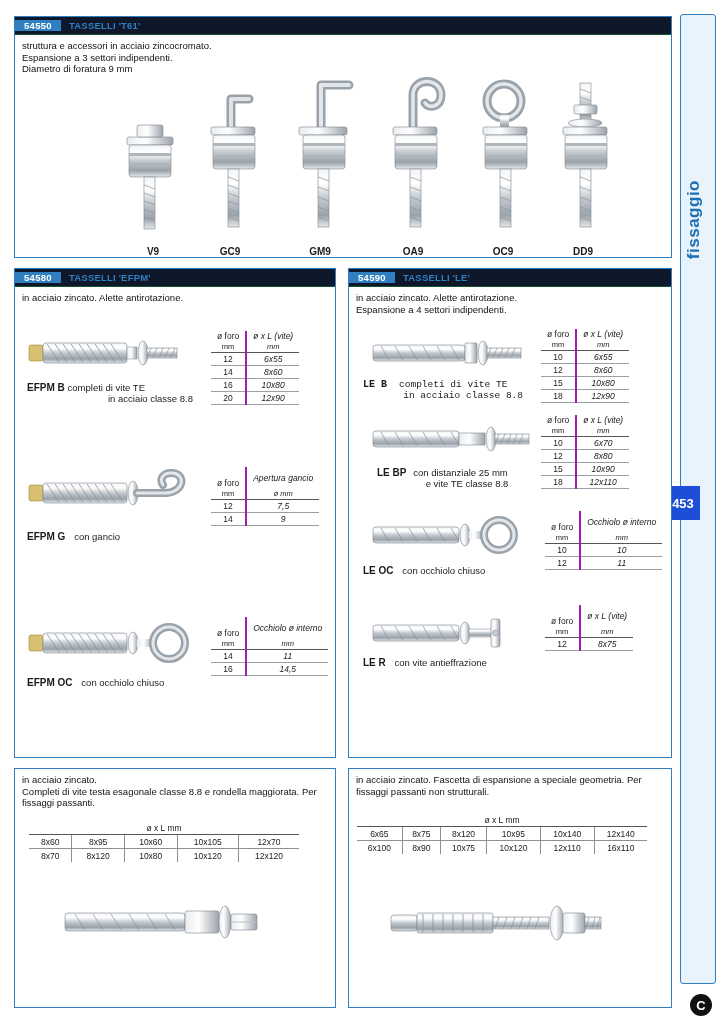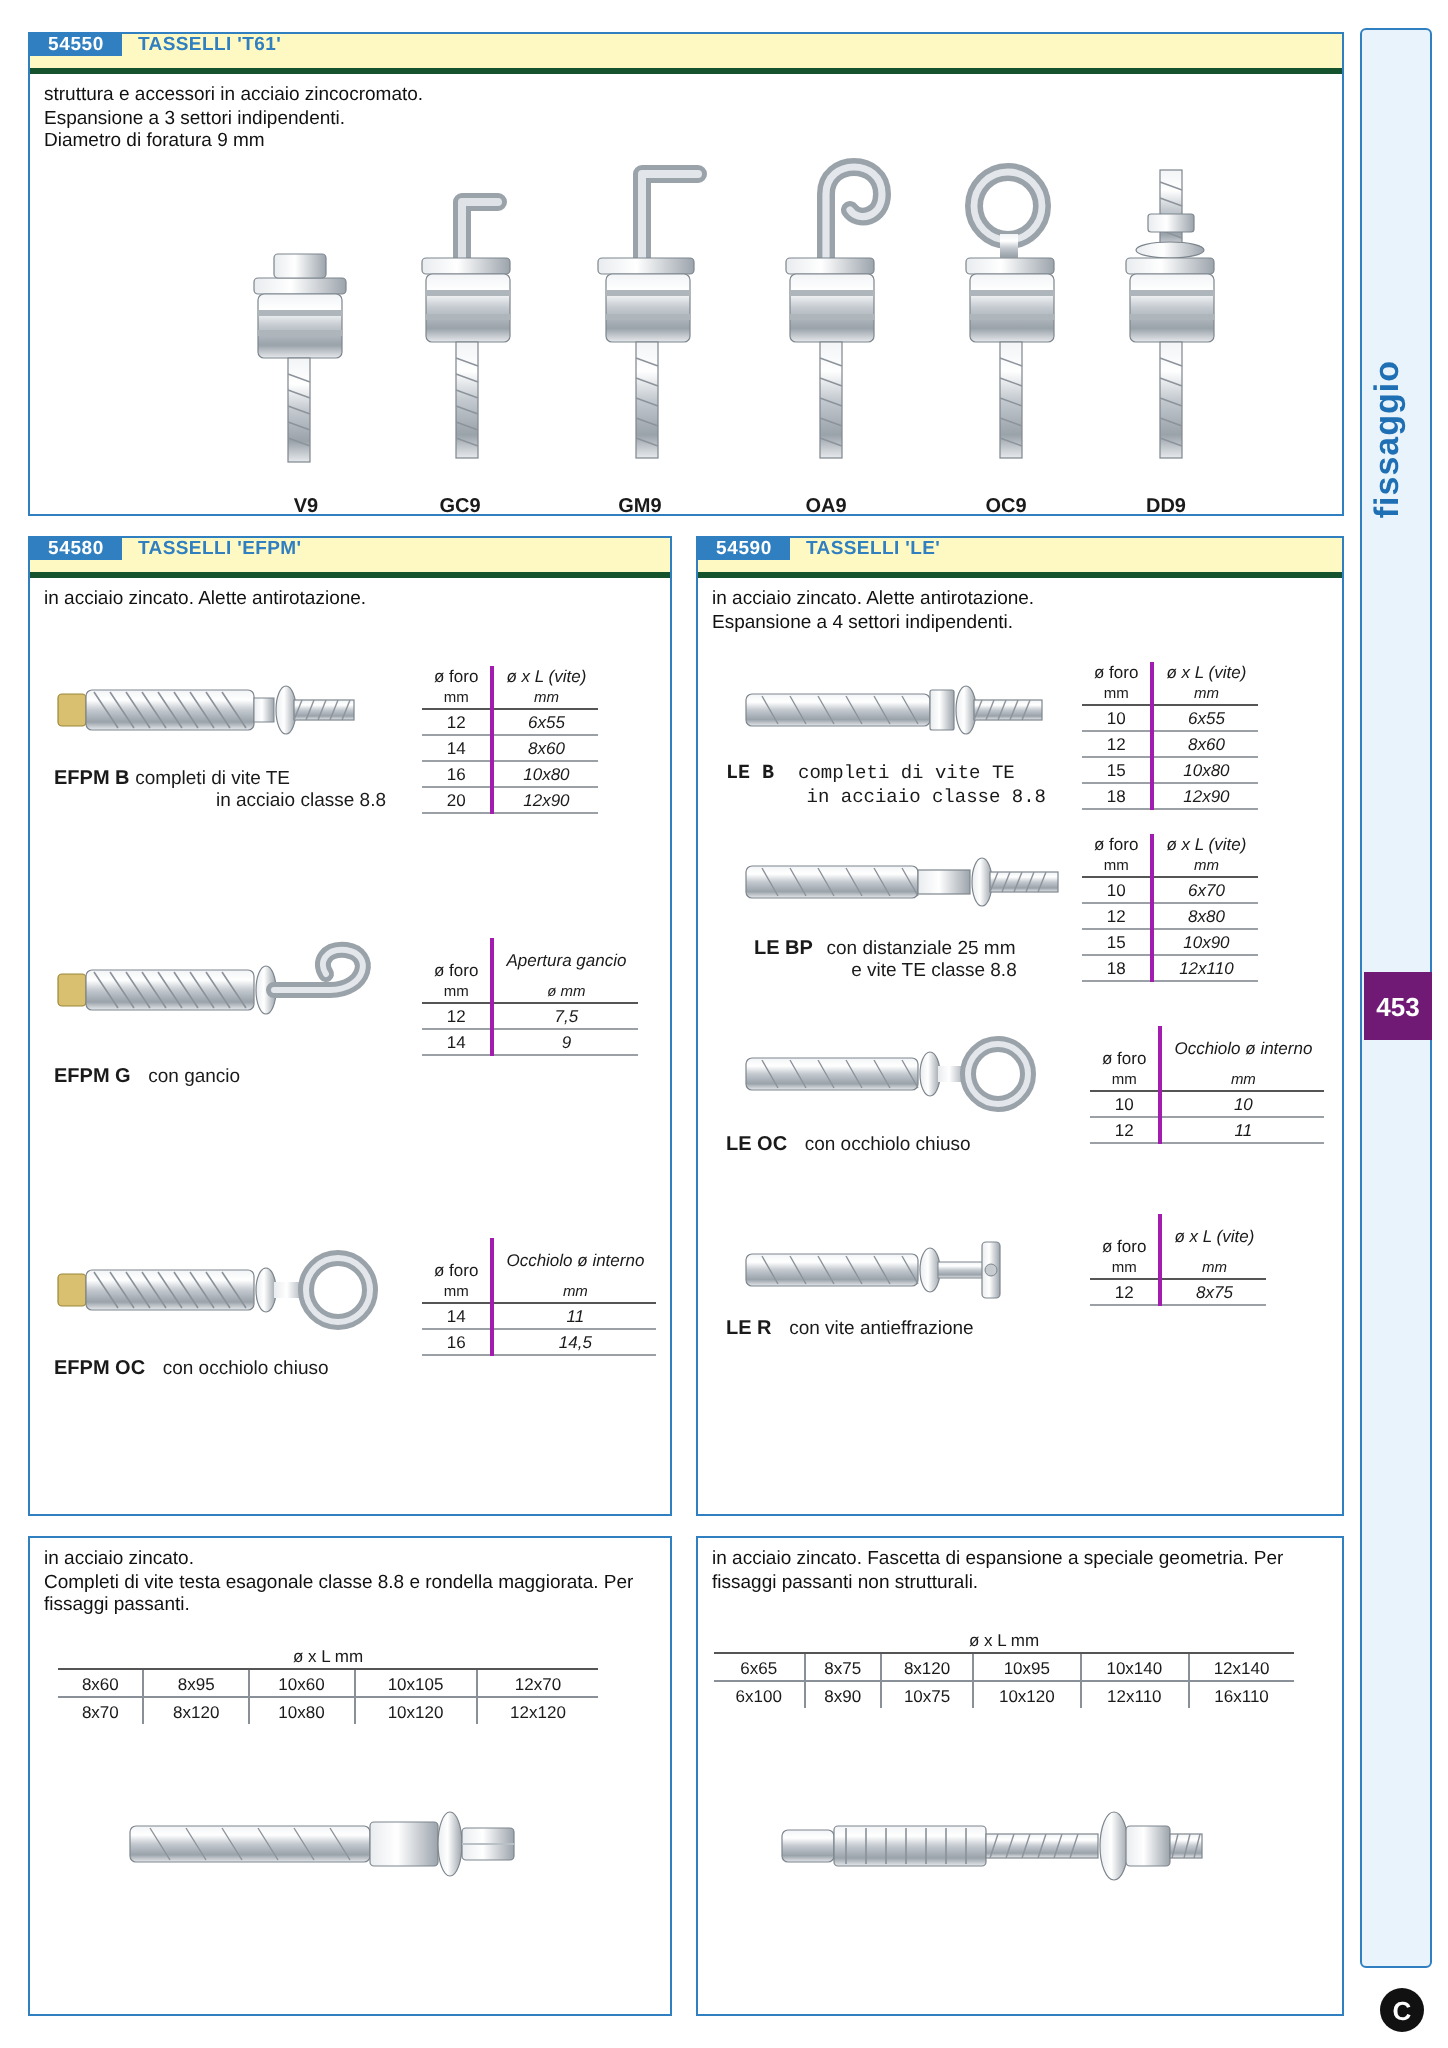--- a/index.html
+++ b/index.html
@@ -23,35 +23,35 @@
     position:absolute;right:8px;top:14px;width:34px;height:968px;
     background:#e8f3fb;border:1px solid #2f7fc1;border-radius:3px;
   }
   .side-text{
     position:absolute;right:10px;top:180px;width:30px;
     writing-mode:vertical-rl;text-orientation:mixed;
     transform:rotate(180deg);
     color:#1f6fb4;font-size:17px;font-weight:bold;letter-spacing:.5px;
   }
   .side-pagenum{
-    position:absolute;right:8px;top:486px;width:34px;height:34px;
-    background:#701a75;color:#fff;font-size:13px;font-weight:bold;
+    position:absolute;right:24px;top:486px;width:34px;height:34px;
+    background:#1d4ed8;color:#fff;font-size:13px;font-weight:bold;
     display:flex;align-items:center;justify-content:center;
   }
   .corner-logo{
     position:absolute;right:12px;bottom:8px;width:22px;height:22px;
     border-radius:50%;background:#111;color:#fff;font-size:13px;font-weight:bold;
     display:flex;align-items:center;justify-content:center;
   }
 
   
   .panel{position:absolute;border:1px solid #2f7fc1;background:#fff;}
   .panel-head{
-    height:17px;display:flex;align-items:flex-start;
-    border-bottom:3px solid #14532d;background:#fef9c3;
+    height:17px;display:flex;align-items:center;
+    border-bottom:1px solid #14532d;background:#0f172a;
   }
   .code{
     background:#2f7fc1;color:#fff;font-size:9.5px;font-weight:bold;
     display:flex;align-items:center;justify-content:center;
     width:46px;letter-spacing:.3px;
   }
   .panel-title{
     color:#2f7fc1;font-size:9.5px;font-weight:bold;
     display:flex;align-items:center;padding-left:8px;letter-spacing:.2px;
   }

